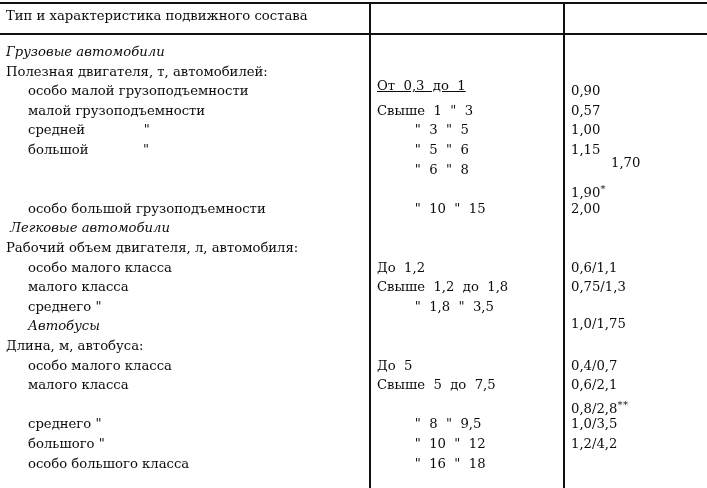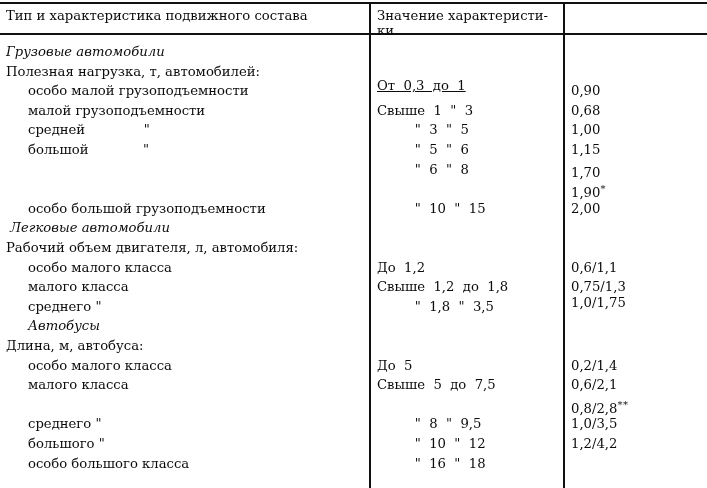--- a/index.html
+++ b/index.html
@@ -62,60 +62,59 @@
 
 <div id="sheet">
 
   <div class="rule rule-h-top"></div>
   <div class="rule rule-h-head"></div>
   <div class="rule rule-v-1"></div>
   <div class="rule rule-v-2"></div>
 
   <div class="cell head head-a">Тип и характеристика подвижного состава</div>
 
-  <div class="cell head head-b"><span>Значение характеристи-</span><br><span>ки</span></div>
 
 
   <div id="rows">
       <div class="cell col-a italic" style="top: 44px;">Грузовые автомобили</div>
-      <div class="cell col-a" style="top: 63.6px;">Полезная нагрузка, т, автомобилей:</div>
+      <div class="cell col-a" style="top: 63.6px;">Полезная двигателя, т, автомобилей:</div>
       <div class="cell col-a" style="top: 83.2px; left: 28px;">особо малой грузоподъемности</div>
       <div class="cell col-b" style="top: 78px; text-decoration: underline;">От  0,3  до  1</div>
       <div class="cell col-c" style="top: 83.2px;"><span>0,90</span></div>
       <div class="cell col-a" style="top: 102.8px; left: 28px;">малой грузоподъемности</div>
       <div class="cell col-b" style="top: 102.8px;">Свыше  1  "  3</div>
-      <div class="cell col-c" style="top: 102.8px;"><span>0,68</span></div>
+      <div class="cell col-c" style="top: 102.8px;"><span>0,57</span></div>
       <div class="cell col-a" style="top: 122.4px; left: 28px;">средней              "</div>
       <div class="cell col-b" style="top: 122.4px;">         "  3  "  5</div>
       <div class="cell col-c" style="top: 122.4px;"><span>1,00</span></div>
       <div class="cell col-a" style="top: 142px; left: 28px;">большой             "</div>
       <div class="cell col-b" style="top: 142px;">         "  5  "  6</div>
       <div class="cell col-c" style="top: 142px;"><span>1,15</span></div>
       <div class="cell col-b" style="top: 161.6px;">         "  6  "  8</div>
-      <div class="cell col-c" style="top: 165px;"><span>1,70</span></div>
+      <div class="cell col-c" style="top: 155px; margin-left: 40px;"><span>1,70</span></div>
       <div class="cell col-c" style="top: 181.2px;"><span>1,90</span><span class="star">*</span></div>
       <div class="cell col-a" style="top: 200.8px; left: 28px;">особо большой грузоподъемности</div>
       <div class="cell col-b" style="top: 200.8px;">         "  10  "  15</div>
       <div class="cell col-c" style="top: 200.8px;"><span>2,00</span></div>
       <div class="cell col-a italic" style="top: 220.4px; left: 10px;">Легковые автомобили</div>
       <div class="cell col-a" style="top: 240px;">Рабочий объем двигателя, л, автомобиля:</div>
       <div class="cell col-a" style="top: 259.6px; left: 28px;">особо малого класса</div>
       <div class="cell col-b" style="top: 259.6px;">До  1,2</div>
       <div class="cell col-c" style="top: 259.6px;"><span>0,6/1,1</span></div>
       <div class="cell col-a" style="top: 279.2px; left: 28px;">малого класса</div>
       <div class="cell col-b" style="top: 279.2px;">Свыше  1,2  до  1,8</div>
       <div class="cell col-c" style="top: 279.2px;"><span>0,75/1,3</span></div>
       <div class="cell col-a" style="top: 298.8px; left: 28px;">среднего "</div>
       <div class="cell col-b" style="top: 298.8px;">         "  1,8  "  3,5</div>
-      <div class="cell col-c" style="top: 295px; text-align: right;"><span>1,0/1,75</span></div>
+      <div class="cell col-c" style="top: 316px; text-align: right;"><span>1,0/1,75</span></div>
       <div class="cell col-a italic" style="top: 318.4px; left: 28px;">Автобусы</div>
       <div class="cell col-a" style="top: 338px;">Длина, м, автобуса:</div>
       <div class="cell col-a" style="top: 357.6px; left: 28px;">особо малого класса</div>
       <div class="cell col-b" style="top: 357.6px;">До  5</div>
-      <div class="cell col-c" style="top: 357.6px;"><span>0,2/1,4</span></div>
+      <div class="cell col-c" style="top: 357.6px;"><span>0,4/0,7</span></div>
       <div class="cell col-a" style="top: 377.2px; left: 28px;">малого класса</div>
       <div class="cell col-b" style="top: 377.2px;">Свыше  5  до  7,5</div>
       <div class="cell col-c" style="top: 377.2px;"><span>0,6/2,1</span></div>
       <div class="cell col-c" style="top: 396.8px;"><span>0,8/2,8</span><span class="star">**</span></div>
       <div class="cell col-a" style="top: 416.4px; left: 28px;">среднего "</div>
       <div class="cell col-b" style="top: 416.4px;">         "  8  "  9,5</div>
       <div class="cell col-c" style="top: 416.4px;"><span>1,0/3,5</span></div>
       <div class="cell col-a" style="top: 436px; left: 28px;">большого "</div>
       <div class="cell col-b" style="top: 436px;">         "  10  "  12</div>
       <div class="cell col-c" style="top: 436px;"><span>1,2/4,2</span></div>

